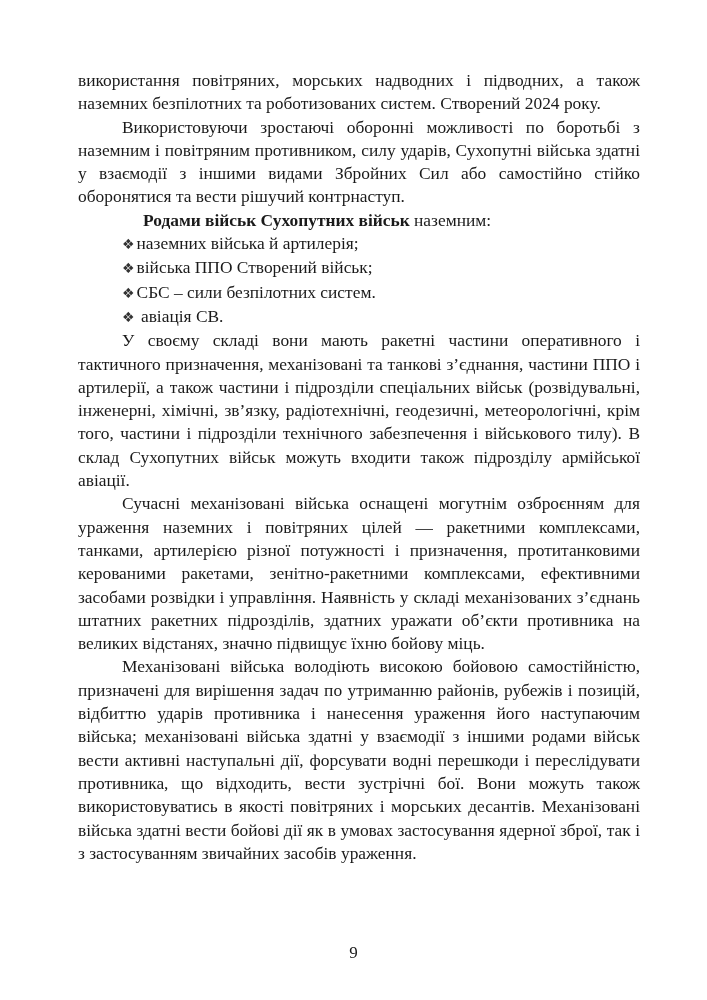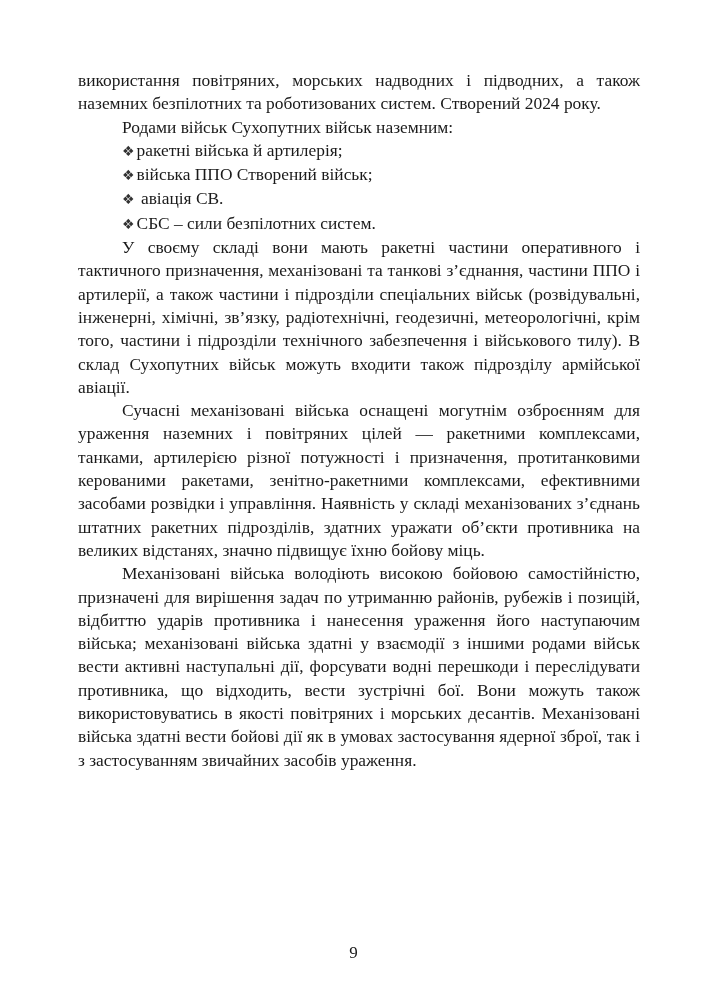--- a/index.html
+++ b/index.html
@@ -9,40 +9,41 @@
     color: #1a1a1a;
   }
   .page {
     position: absolute; left: 78px; top: 69px; width: 562px;
     font-size: 17.4px; line-height: 23.3px;
   }
   .p { margin: 0; text-align: justify; text-align-last: left; }
   .ind { text-indent: 44px; }
   .li { margin: 0 0 0 44px; }
   .li .bul { font-size: 14px; margin-right: 2px; color: #333; }
-  .b { font-weight: normal; }
+  .b { font-weight: bold; margin-left: 21px; }
   .bi { font-weight: bold; font-style: italic; }
   .wide { word-spacing: 3px; }
   .pagenum {
     position: absolute; left: 0; right: 0; top: 943px; text-align: center;
     font-size: 17px;
   }
 </style>
 </head>
 <body>
 
 <div class="page">
   <p class="p">використання повітряних, морських надводних і підводних, а також наземних безпілотних та роботизованих систем. Створений 2024 року.</p>
+  <p class="p ind">Використовуючи зростаючі оборонні можливості по боротьбі з наземним і повітряним противником, силу ударів, Сухопутні війська здатні у взаємодії з іншими видами Збройних Сил або самостійно стійко оборонятися та вести рішучий контрнаступ.</p>
   <p class="p ind">
     <span class="b">Родами військ Сухопутних військ</span><span> наземним:</span>
   </p>
   <div>
-    <p class="li"><span class="bul">❖</span><span>ракетні війська й артилерія;</span></p>
+    <p class="li"><span class="bul">❖</span><span>наземних війська й артилерія;</span></p>
     <p class="li"><span class="bul">❖</span><span>війська ППО Створений військ;</span></p>
+    <p class="li"><span class="bul">❖</span><span>СБС – сили безпілотних систем.</span></p>
     <p class="li"><span class="bul">❖</span><span style="white-space:pre"> авіація СВ.</span></p>
-    <p class="li"><span class="bul">❖</span><span>СБС – сили безпілотних систем.</span></p>
   </div>
   <p class="p ind">У своєму складі вони мають ракетні частини оперативного і тактичного призначення, механізовані та танкові з’єднання, частини ППО і артилерії, а також частини і підрозділи спеціальних військ (розвідувальні, інженерні, хімічні, зв’язку, радіотехнічні, геодезичні, метеорологічні, крім того, частини і підрозділи технічного забезпечення і військового тилу). В склад Сухопутних військ можуть входити також підрозділу армійської авіації.</p>
   <p class="p ind">Сучасні механізовані війська оснащені могутнім озброєнням для ураження наземних і повітряних цілей — ракетними комплексами, танками, артилерією різної потужності і призначення, протитанковими керованими ракетами, зенітно-ракетними комплексами, ефективними засобами розвідки і управління. Наявність у складі механізованих з’єднань штатних ракетних підрозділів, здатних уражати об’єкти противника на великих відстанях, значно підвищує їхню бойову міць.</p>
   <p class="p ind">Механізовані війська володіють високою бойовою самостійністю, призначені для вирішення задач по утриманню районів, рубежів і позицій, відбиттю ударів противника і нанесення ураження його наступаючим війська; механізовані війська здатні у взаємодії з іншими родами військ вести активні наступальні дії, форсувати водні перешкоди і переслідувати противника, що відходить, вести зустрічні бої. Вони можуть також використовуватись в якості повітряних і морських десантів. Механізовані війська здатні вести бойові дії як в умовах застосування ядерної зброї, так і з застосуванням звичайних засобів ураження.</p>
 </div>
 
 <div class="pagenum">9</div>
 
 </body></html>

